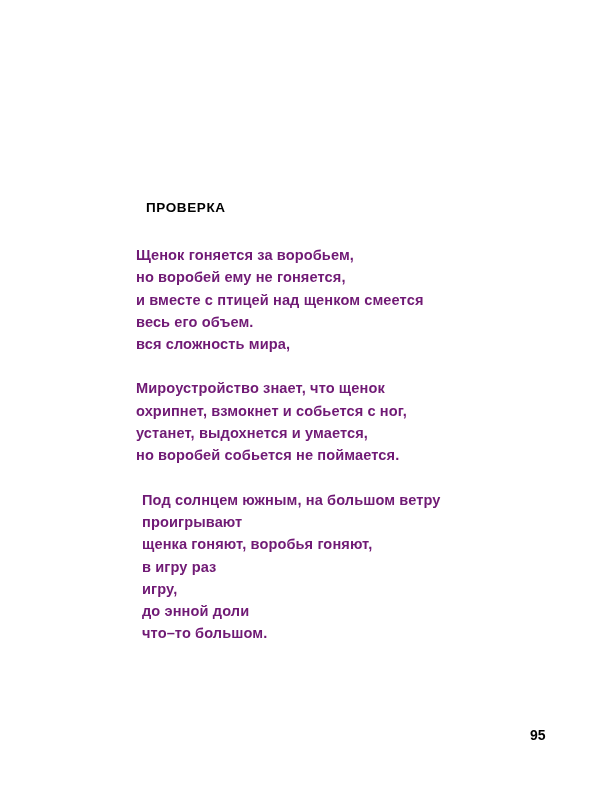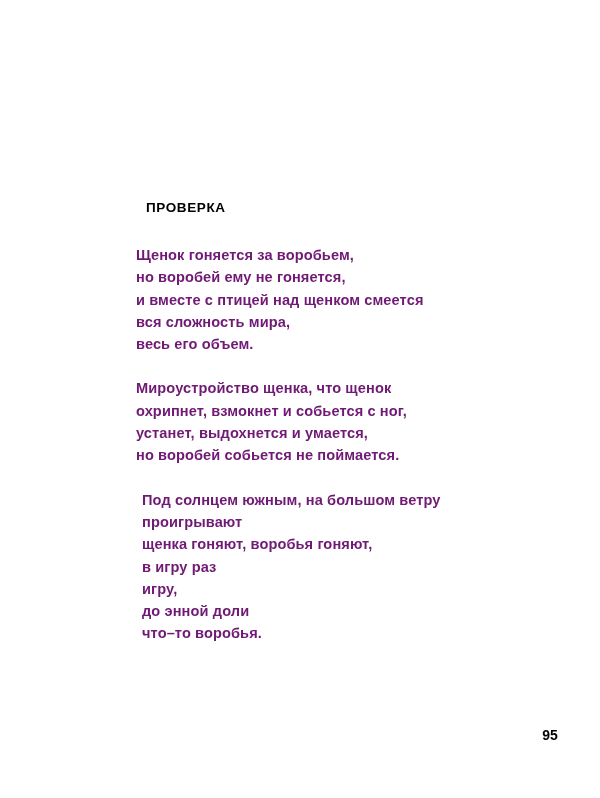--- a/index.html
+++ b/index.html
@@ -51,52 +51,52 @@
     margin-left: 6px;
   }
   .line {
     white-space: pre;
   }
   .page-number {
     position: absolute;
     left: 530px;
     top: 727px;
     width: 40px;
-    text-align: center;
+    text-align: left;
     font-size: 14px;
     font-weight: bold;
   }
 </style>
 </head>
 <body>
 
 <div class="page">
 
   <div class="poem-title">ПРОВЕРКА</div>
 
   <div class="poem-body">
     <div class="stanza">
       <div class="line">Щенок гоняется за воробьем,</div>
       <div class="line">но воробей ему не гоняется,</div>
       <div class="line">и вместе с птицей над щенком смеется</div>
+      <div class="line">весь его объем.</div>
       <div class="line">вся сложность мира,</div>
-      <div class="line">весь его объем.</div>
     </div>
     <div class="stanza">
-      <div class="line">Мироустройство щенка, что щенок</div>
+      <div class="line">Мироустройство знает, что щенок</div>
       <div class="line">охрипнет, взмокнет и собьется с ног,</div>
       <div class="line">устанет, выдохнется и умается,</div>
       <div class="line">но воробей собьется не поймается.</div>
     </div>
     <div class="stanza">
       <div class="line">Под солнцем южным, на большом ветру</div>
       <div class="line">проигрывают</div>
       <div class="line">щенка гоняют, воробья гоняют,</div>
       <div class="line">в игру раз</div>
       <div class="line">игру,</div>
       <div class="line">до энной доли</div>
-      <div class="line">что–то воробья.</div>
+      <div class="line">что–то большом.</div>
     </div>
   </div>
 
   <div class="page-number">95</div>
 
 </div>
 
 </body></html>

